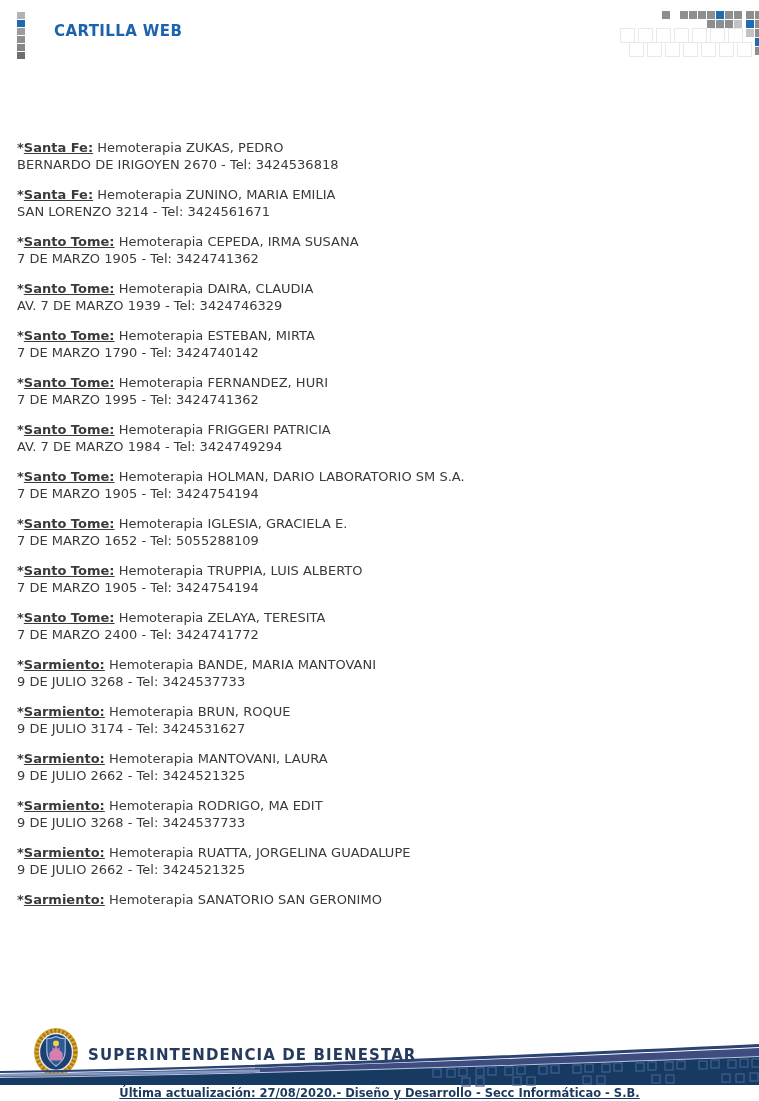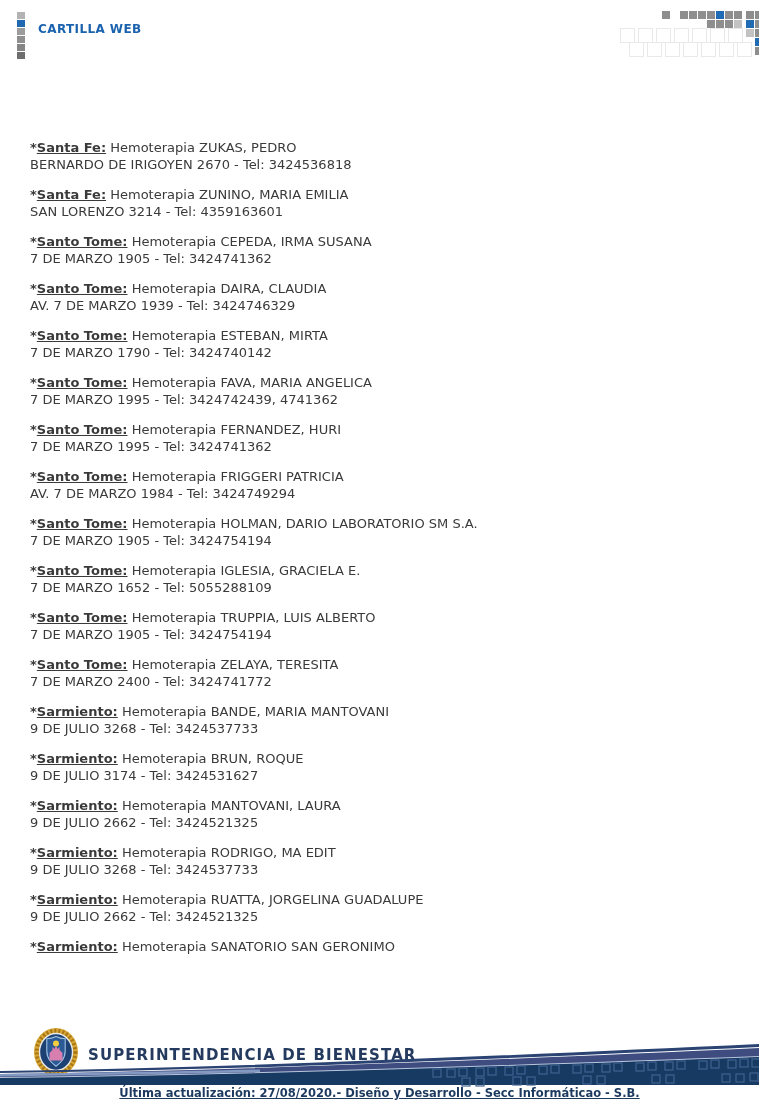--- a/index.html
+++ b/index.html
@@ -4,29 +4,29 @@
 <style>
   html,body{margin:0;padding:0;background:#fff;}
   .page{
     position:relative;width:759px;height:1101px;background:#ffffff;
     font-family:"DejaVu Sans","Liberation Sans",sans-serif;overflow:hidden;
   }
   
   .header-logo-col{position:absolute;left:17px;top:12px;width:8px;}
   .header-logo-col .sq{width:8px;height:7px;margin-bottom:1px;}
   .site-title{
-    position:absolute;left:38px;top:22px;
-    font-size:12px;font-weight:bold;letter-spacing:.4px;
+    position:absolute;left:54px;top:22px;
+    font-size:15px;font-weight:bold;letter-spacing:.4px;
   }
   
   .mosaic-sq{position:absolute;width:8px;height:8px;}
   .mosaic-outline{position:absolute;width:13px;height:13px;border:1px solid #e9e9e9;}
   
   .provider-list{
-    position:absolute;left:30px;top:139px;width:720px;
+    position:absolute;left:17px;top:139px;width:720px;
     font-size:13px;line-height:17px;color:#3a3a3a;
   }
   .entry{margin:0 0 13px 0;}
   .entry .city{font-weight:bold;text-decoration:underline;}
   .entry .marker{font-weight:bold;}
   .entry .addr{display:block;}
   
   .footer-emblem{position:absolute;left:33px;top:1027px;width:46px;height:50px;}
   .footer-org{
     position:absolute;left:88px;top:1046px;
@@ -86,30 +86,29 @@
       <div class="mosaic-outline" style="left: 665px; top: 42px;"></div>
       <div class="mosaic-outline" style="left: 683px; top: 42px;"></div>
       <div class="mosaic-outline" style="left: 701px; top: 42px;"></div>
       <div class="mosaic-outline" style="left: 719px; top: 42px;"></div>
       <div class="mosaic-outline" style="left: 737px; top: 42px;"></div>
     </div>
 
   <div class="provider-list">
     <p class="entry"><span class="marker">*</span><span class="city">Santa Fe:</span><span class="rest"> Hemoterapia ZUKAS, PEDRO</span><span class="addr">BERNARDO DE IRIGOYEN 2670 - Tel: 3424536818</span></p>
 
-    <p class="entry"><span class="marker">*</span><span class="city">Santa Fe:</span><span class="rest"> Hemoterapia ZUNINO, MARIA EMILIA</span><span class="addr">SAN LORENZO 3214 - Tel: 4359163601</span></p>
+    <p class="entry"><span class="marker">*</span><span class="city">Santa Fe:</span><span class="rest"> Hemoterapia ZUNINO, MARIA EMILIA</span><span class="addr">SAN LORENZO 3214 - Tel: 3424561671</span></p>
 
 
     <p class="entry"><span class="marker">*</span><span class="city">Santo Tome:</span><span class="rest"> Hemoterapia CEPEDA, IRMA SUSANA</span><span class="addr">7 DE MARZO 1905 - Tel: 3424741362</span></p>
 
     <p class="entry"><span class="marker">*</span><span class="city">Santo Tome:</span><span class="rest"> Hemoterapia DAIRA, CLAUDIA</span><span class="addr">AV. 7 DE MARZO 1939 - Tel: 3424746329</span></p>
 
     <p class="entry"><span class="marker">*</span><span class="city">Santo Tome:</span><span class="rest"> Hemoterapia ESTEBAN, MIRTA</span><span class="addr">7 DE MARZO 1790 - Tel: 3424740142</span></p>
 
-    <p class="entry"><span class="marker">*</span><span class="city">Santo Tome:</span><span class="rest"> Hemoterapia FAVA, MARIA ANGELICA</span><span class="addr">7 DE MARZO 1995 - Tel: 3424742439, 4741362</span></p>
 
     <p class="entry"><span class="marker">*</span><span class="city">Santo Tome:</span><span class="rest"> Hemoterapia FERNANDEZ, HURI</span><span class="addr">7 DE MARZO 1995 - Tel: 3424741362</span></p>
 
     <p class="entry"><span class="marker">*</span><span class="city">Santo Tome:</span><span class="rest"> Hemoterapia FRIGGERI PATRICIA</span><span class="addr">AV. 7 DE MARZO 1984 - Tel: 3424749294</span></p>
 
     <p class="entry"><span class="marker">*</span><span class="city">Santo Tome:</span><span class="rest"> Hemoterapia HOLMAN, DARIO LABORATORIO SM S.A.</span><span class="addr">7 DE MARZO 1905 - Tel: 3424754194</span></p>
 
     <p class="entry"><span class="marker">*</span><span class="city">Santo Tome:</span><span class="rest"> Hemoterapia IGLESIA, GRACIELA E.</span><span class="addr">7 DE MARZO 1652 - Tel: 5055288109</span></p>
 
     <p class="entry"><span class="marker">*</span><span class="city">Santo Tome:</span><span class="rest"> Hemoterapia TRUPPIA, LUIS ALBERTO</span><span class="addr">7 DE MARZO 1905 - Tel: 3424754194</span></p>

